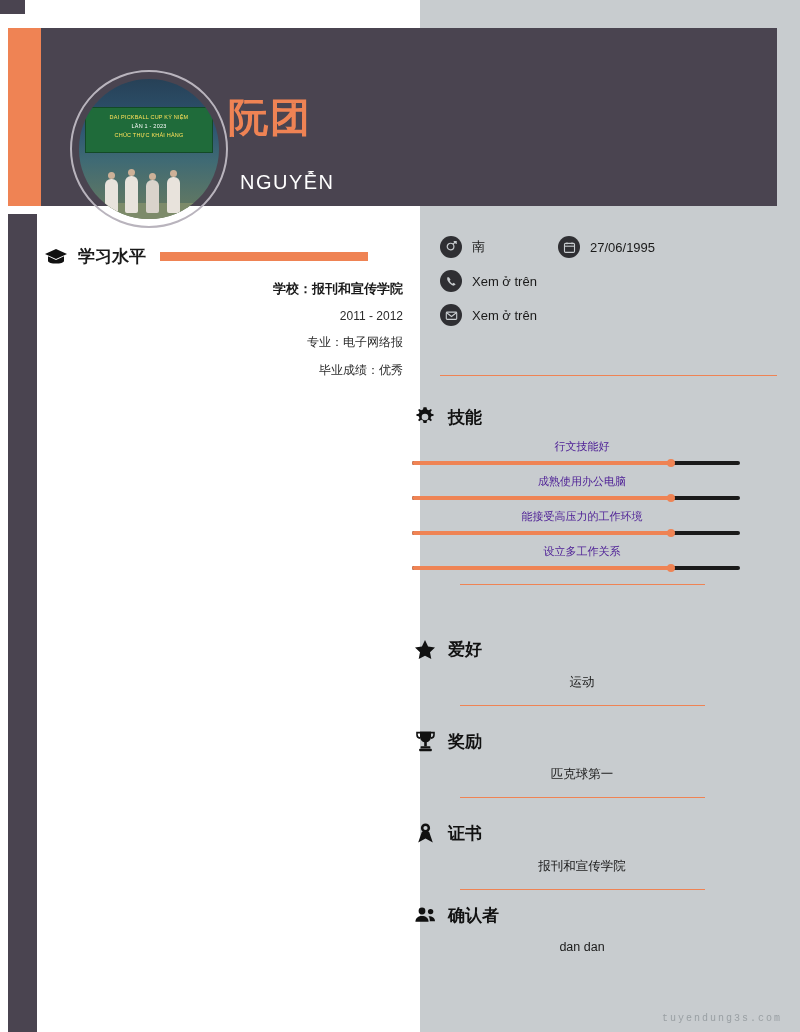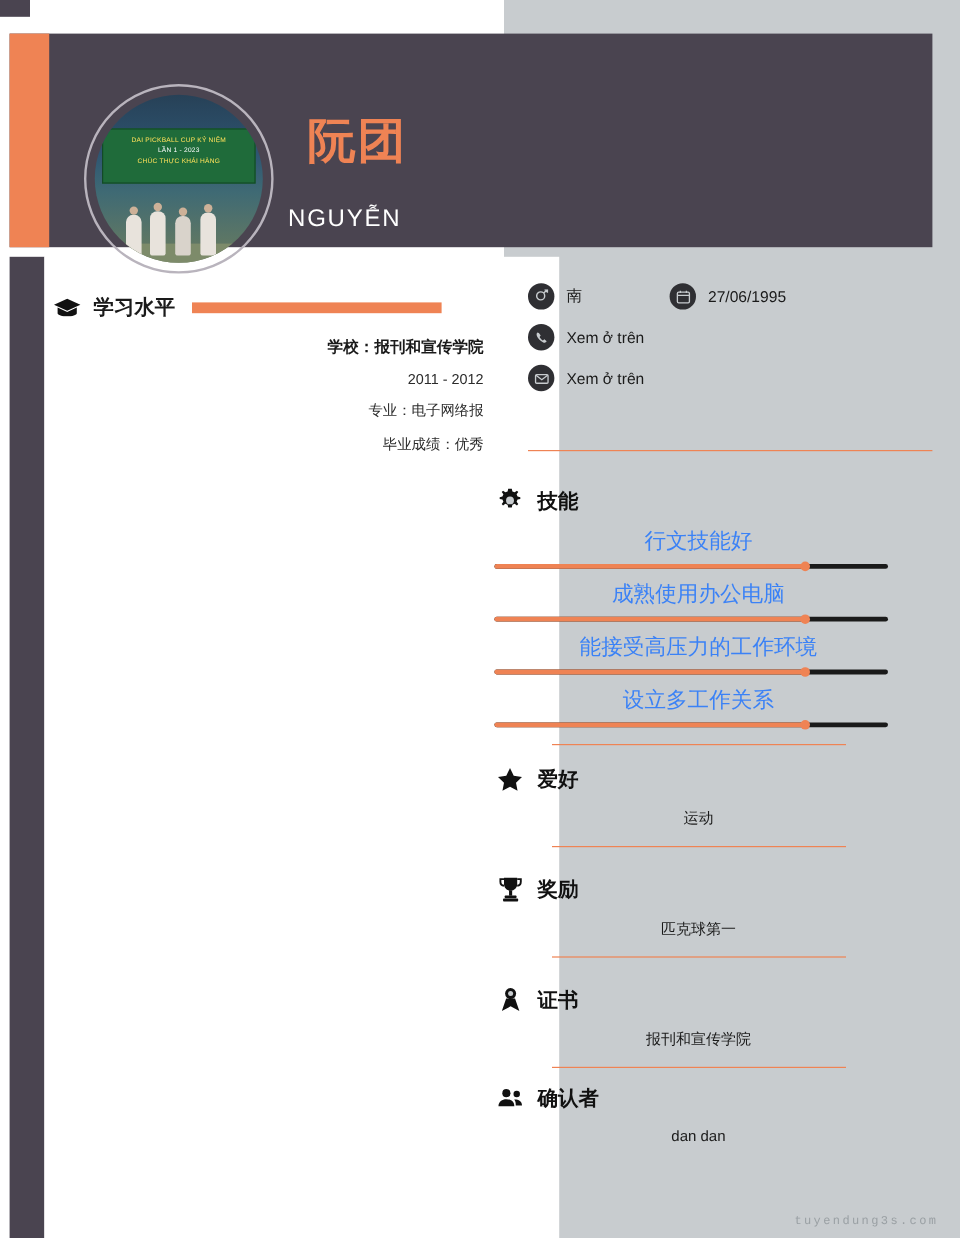--- a/index.html
+++ b/index.html
@@ -114,39 +114,39 @@
   .avatar .photo-people i:nth-child(3) { left: 45px; height: 33px; background:#d9d3cb; }
   .avatar .photo-people i:nth-child(4) { left: 66px; height: 36px; }
   .avatar .photo-floor {
     position: absolute;
     left: 0; bottom: 0; width: 140px; height: 16px;
     background: #7d8b6a;
   }
 
   .name-big {
     position: absolute;
-    left: 248px; top: 62px;
+    left: 220px; top: 62px;
     font-size: 40px;
     color: #ef8354;
     font-weight: bold;
     letter-spacing: 2px;
   }
   .name-sub {
     position: absolute;
     left: 232px; top: 143px;
     font-size: 20px;
     color: #ffffff;
     letter-spacing: 1.5px;
   }
 
   
   .left-col {
     position: absolute;
     left: 37px; top: 214px;
-    width: 429px; height: 818px;
+    width: 383px; height: 818px;
     background: #ffffff;
   }
   .sec-title-row {
     position: absolute;
     display: flex;
     align-items: center;
   }
   .sec-icon {
     width: 26px; height: 24px;
     display: flex; align-items: center; justify-content: center;
@@ -214,21 +214,21 @@
     color: #111;
     font-size: 19px;
   }
   .rsec-title {
     font-size: 17px;
     font-weight: bold;
     color: #111;
     margin-left: 10px;
   }
   .skill { margin-top: 9px; }
-  .skill-name { font-size: 18px; color: #3b82f6; margin-bottom: 7px; }
+  .skill-name { font-size: 11px; color: #4c1d95; margin-bottom: 7px; }
   .bar-track {
     position: relative;
     height: 4px;
     background: #1a1a1a;
     border-radius: 2px;
     width: 328px;
   }
   .bar-fill {
     position: absolute;
     left: 0; top: 0;

